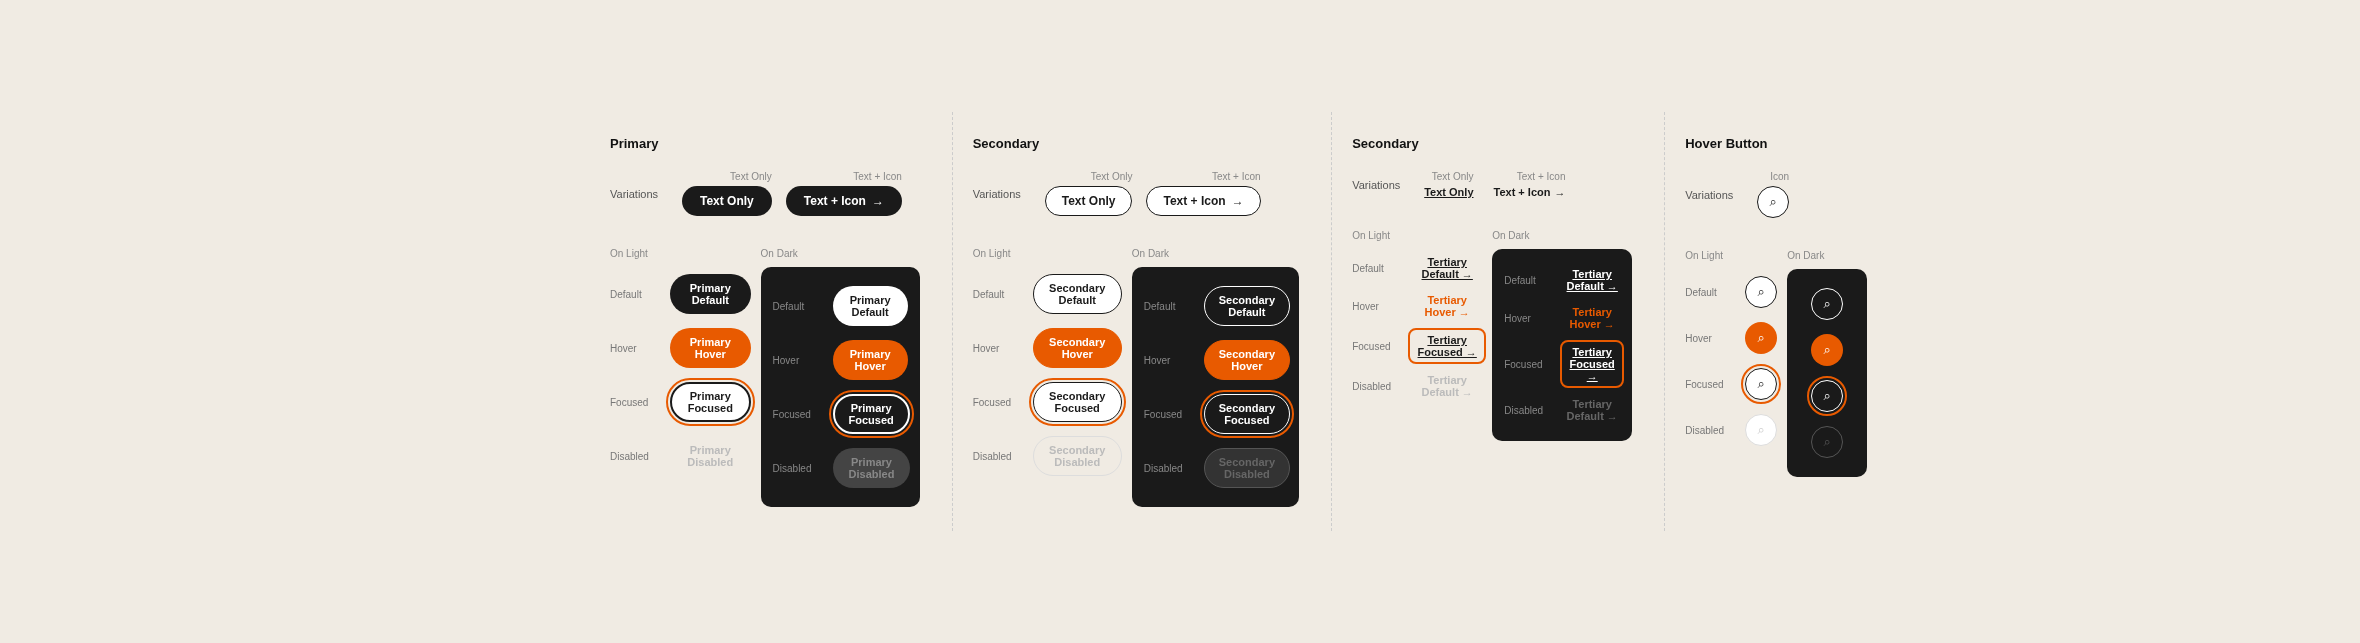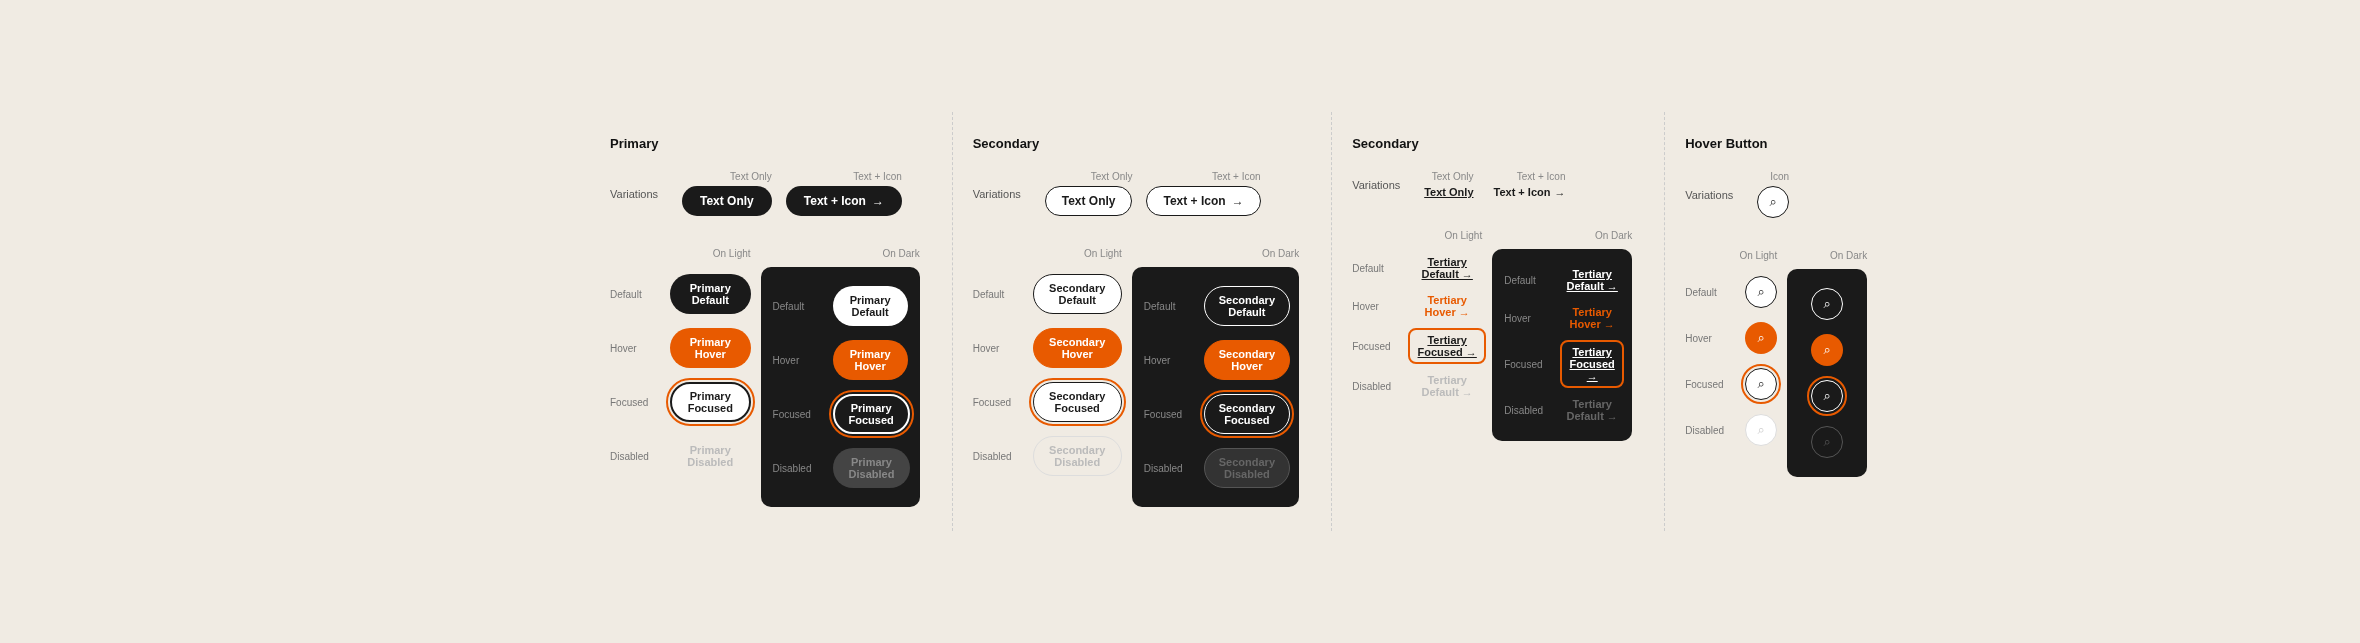--- a/index.html
+++ b/index.html
@@ -104,21 +104,21 @@
       cursor: pointer;
       display: flex;
       align-items: center;
       gap: 6px;
       white-space: nowrap;
     }
     .state-col-label {
       font-size: 10px;
       color: #888;
       margin-bottom: 8px;
-      text-align: right;
+      text-align: left;
     }
     .on-dark-panel {
       background: #1a1a1a;
       border-radius: 10px;
       padding: 12px;
       display: flex;
       flex-direction: column;
       gap: 0;
     }
     .state-row {

